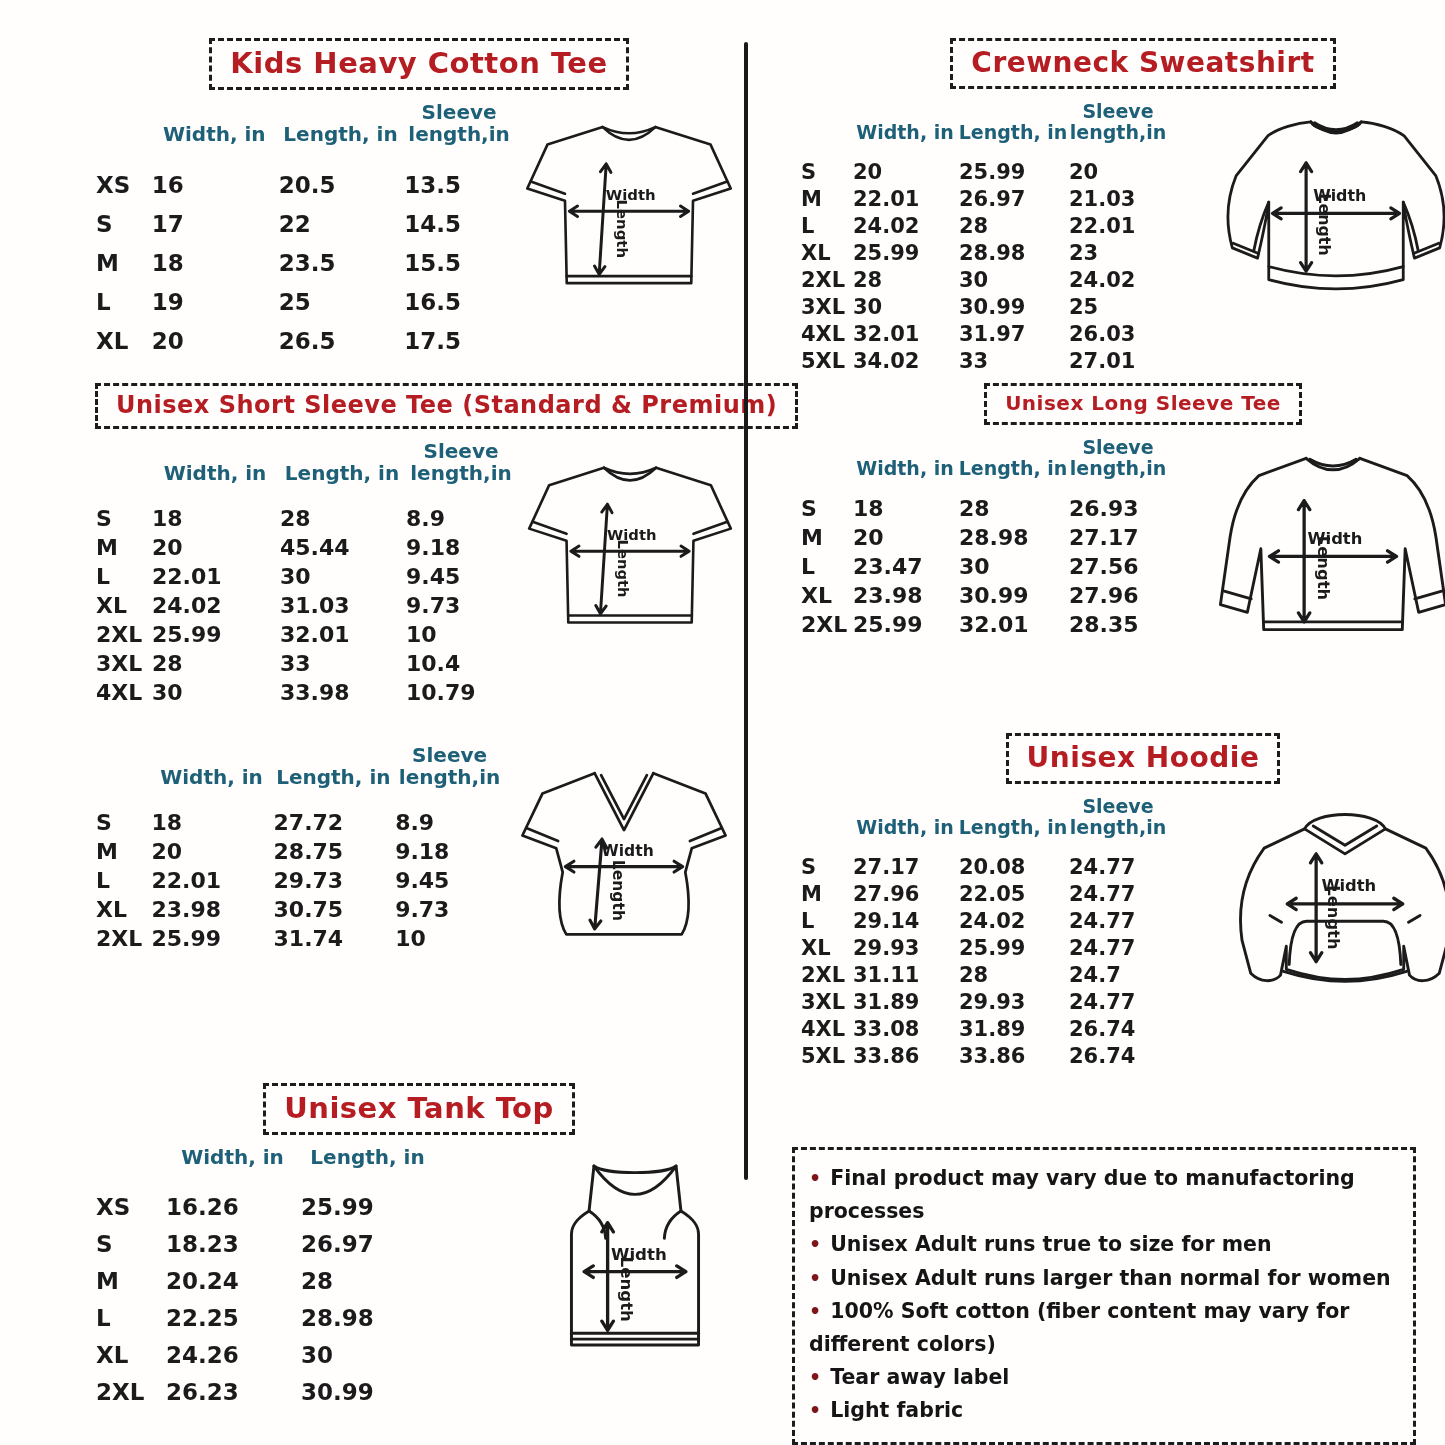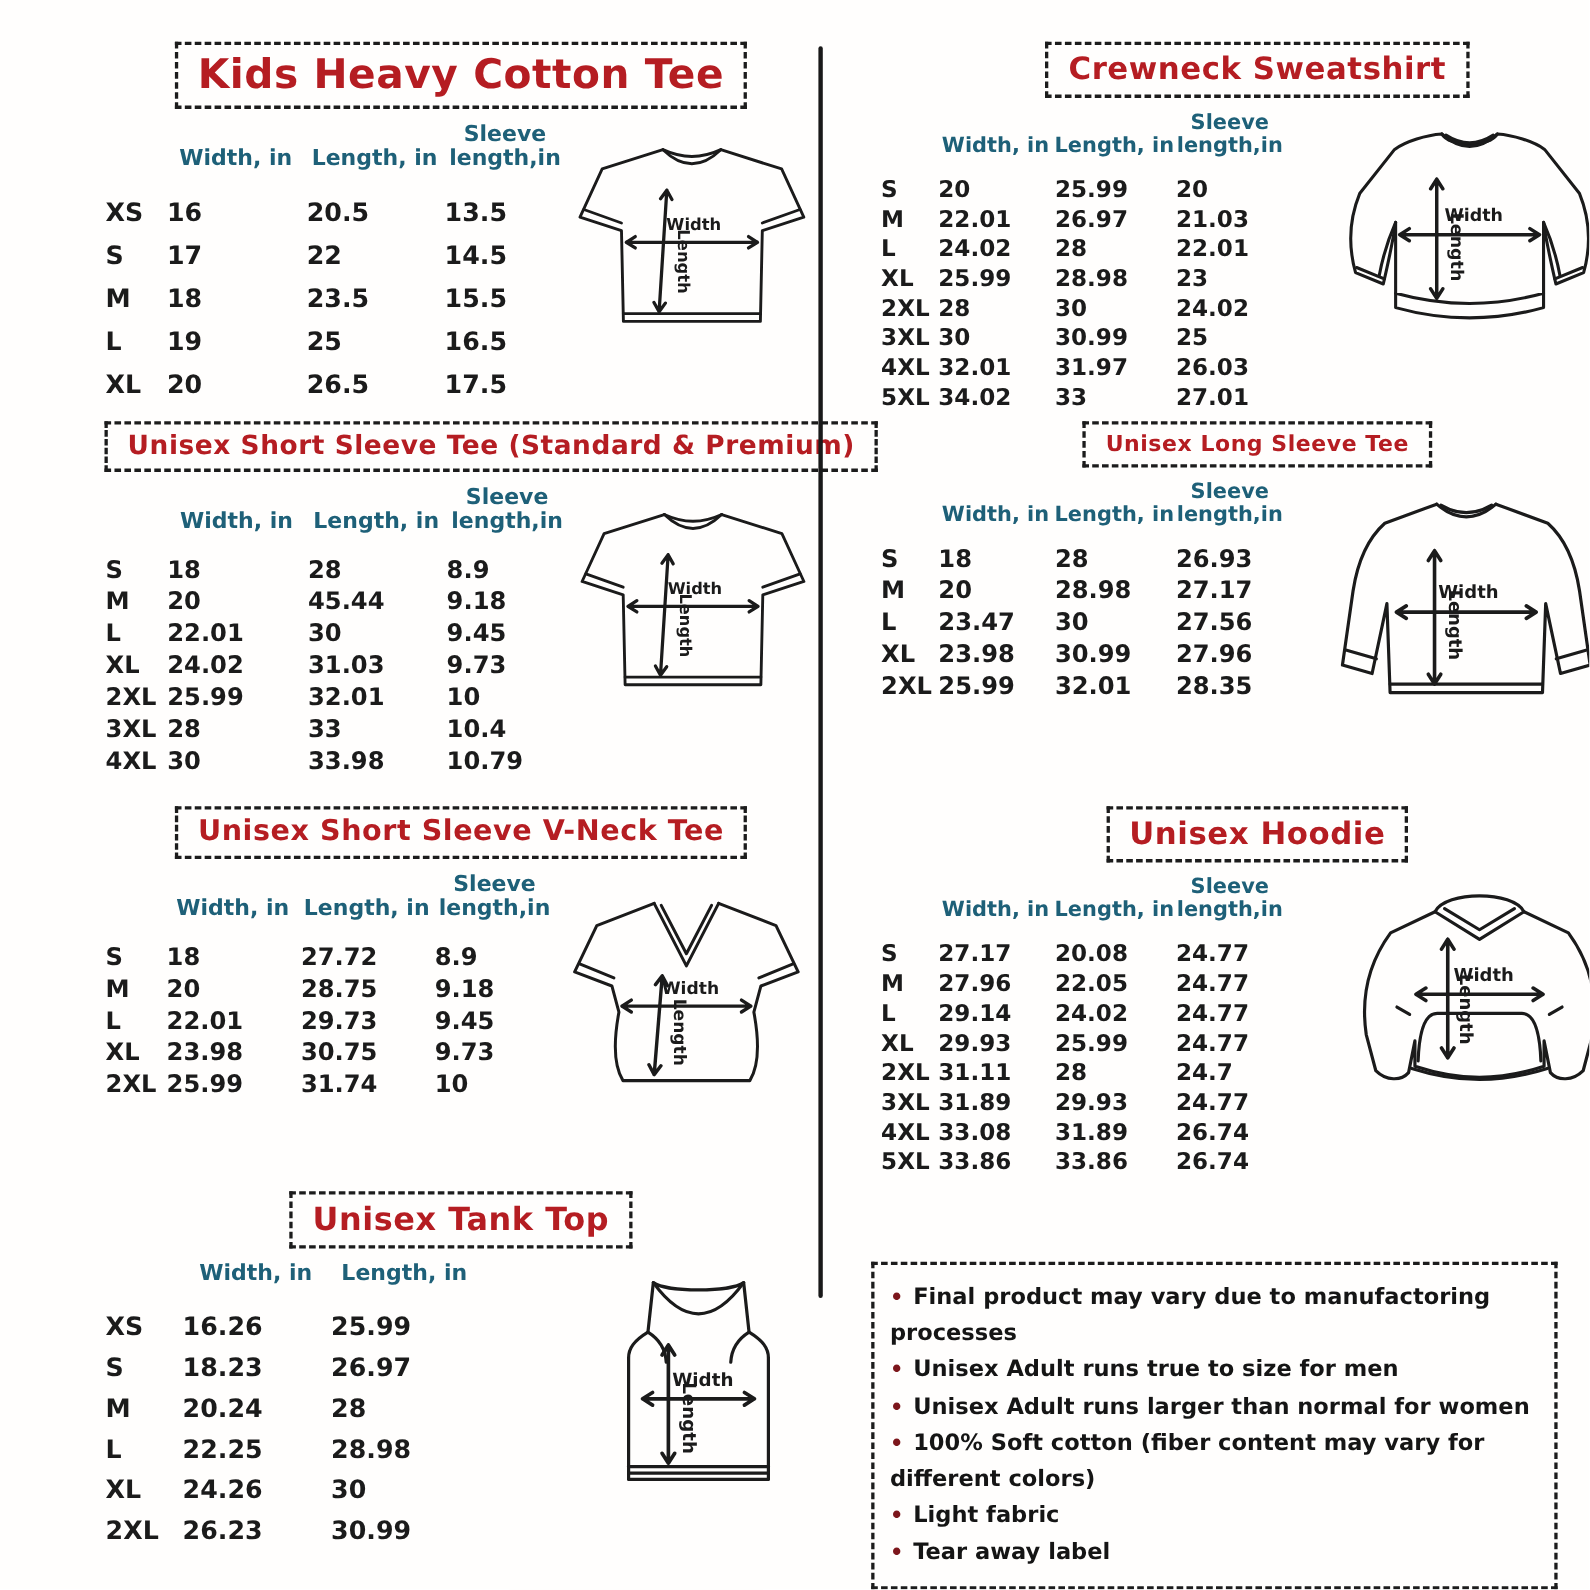--- a/index.html
+++ b/index.html
@@ -58,21 +58,21 @@
   .notes ul{list-style:none;margin:0;padding:0;}
   .notes li{font-size:20.5px;line-height:1.62;font-weight:700;color:#151515;}
   .notes li .dot{color:#7c161b;margin-right:9px;font-size:19px;}
 </style>
 </head>
 <body>
 
 <div class="page">
   <div class="col col-left">
     <section class="chart-section" data-section-id="kids-tee">
-        <div class="title-wrap"><span class="title" style="font-size:37px">Kids Heavy Cotton Tee</span></div>
+        <div class="title-wrap"><span class="title" style="font-size:29px">Kids Heavy Cotton Tee</span></div>
         <div class="content">
           <table class="size-table">
             <colgroup>
               <col style="width:56px">
               <col style="width:128px">
               <col style="width:126px">
               <col style="width:112px">
             </colgroup>
             <thead>
               <tr>
@@ -206,21 +206,20 @@
                 <path d="M59,186 L201,186"></path>
               </g>
     <path d="M62,112 L198,112 M198,112 L188.7,117.9 M198,112 L188.7,106.1 M62,112 L71.3,106.1 M62,112 L71.3,117.9" fill="none" stroke="#1b1b1b" stroke-width="3.4" stroke-linecap="round"></path>
     <path d="M104,58 L96,184 M96,184 L90.7,174.4 M96,184 L102.5,175.1 M104,58 L109.3,67.6 M104,58 L97.5,66.9" fill="none" stroke="#1b1b1b" stroke-width="3.4" stroke-linecap="round"></path>
     <text x="132" y="99" font-size="17" text-anchor="middle">Width</text>
     <text x="116" y="132" font-size="17" text-anchor="middle" transform="rotate(90 116 132)">Length</text>
   </svg></div>
         </div>
       </section>
     <section class="chart-section" data-section-id="vneck-tee">
-        <div class="title-wrap"><span class="title" style="font-size:26px">Unisex Short Sleeve V-Neck Tee</span></div>
         <div class="content">
           <table class="size-table">
             <colgroup>
               <col style="width:56px">
               <col style="width:128px">
               <col style="width:126px">
               <col style="width:112px">
             </colgroup>
             <thead>
               <tr>
@@ -591,18 +590,18 @@
     <text x="112" y="122" font-size="17" text-anchor="middle" transform="rotate(90 112 122)">Length</text>
   </svg></div>
         </div>
       </section>
     <div class="notes">
       <ul>
           <li><span class="dot">•</span>Final product may vary due to manufactoring processes</li>
           <li><span class="dot">•</span>Unisex Adult runs true to size for men</li>
           <li><span class="dot">•</span>Unisex Adult runs larger than normal for women</li>
           <li><span class="dot">•</span>100% Soft cotton (fiber content may vary for different colors)</li>
+          <li><span class="dot">•</span>Tear away label</li>
           <li><span class="dot">•</span>Light fabric</li>
-          <li><span class="dot">•</span>Tear away label</li>
         </ul>
     </div>
   </div>
 </div>
 
 </body></html>

